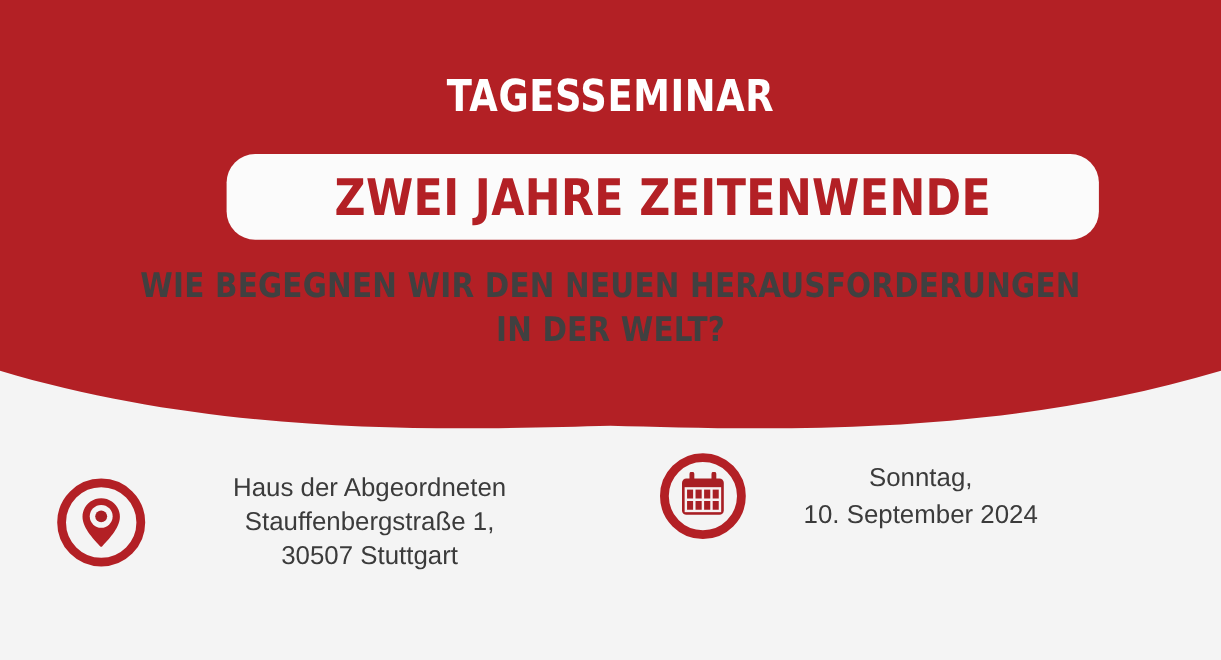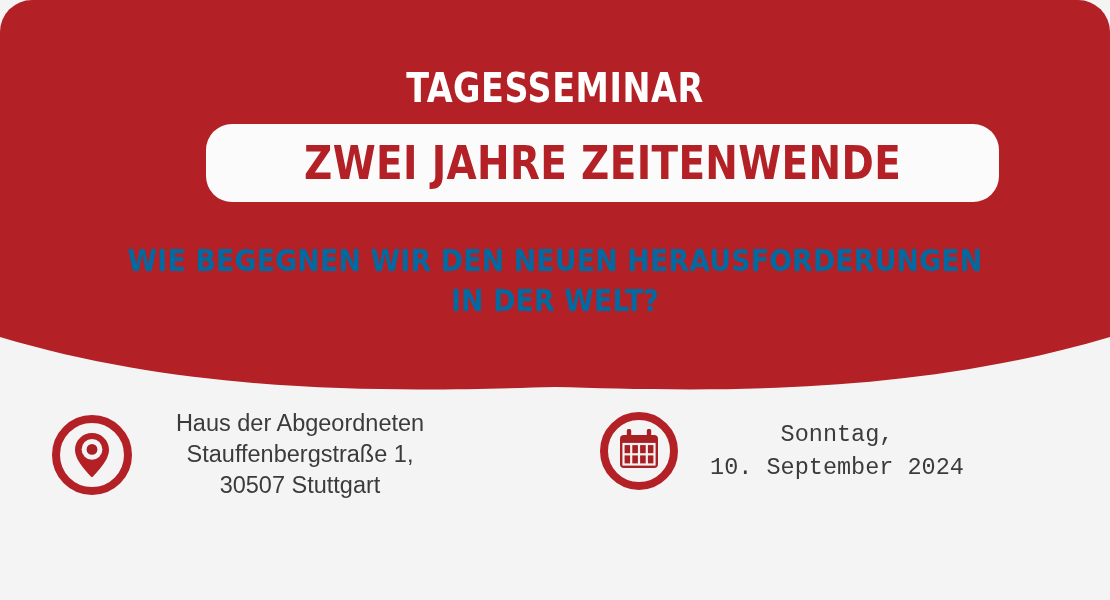--- a/index.html
+++ b/index.html
@@ -13,21 +13,20 @@
     font-family: "Liberation Sans", sans-serif;
     background: #f4f4f4;
   }
 
   #poster {
     position: relative;
     width: 1110px;
     height: 600px;
     background: #f4f4f4;
     overflow: hidden;
-    border-radius: 32px;
   }
 
   
   .banner-shape {
     position: absolute;
     left: 0;
     top: 0;
     width: 1110px;
     height: 400px;
   }
@@ -61,21 +60,21 @@
     letter-spacing: 0.6px;
     line-height: 44px;
     white-space: nowrap;
     transform: scaleX(0.93);
     transform-origin: center top;
   }
 
   .headline-pill {
     position: absolute;
     left: 206px;
-    top: 124px;
+    top: 140px;
     width: 793px;
     height: 78px;
     background: #fbfbfb;
     border-radius: 26px;
     box-sizing: border-box;
     display: flex;
     align-items: center;
     justify-content: center;
   }
   .headline-pill .headline-text {
@@ -88,21 +87,21 @@
     white-space: nowrap;
     transform: scaleX(0.94);
   }
 
   .subhead {
     position: absolute;
     left: 0;
     top: 240px;
     width: 1110px;
     text-align: center;
-    color: #0369a1;
+    color: #404040;
     font-family: "DejaVu Sans Condensed", "Liberation Sans Narrow", "Liberation Sans", sans-serif;
     font-weight: bold;
     font-size: 31px;
     line-height: 40px;
     letter-spacing: 0.2px;
   }
   .subhead .sub-line {
     display: block;
     white-space: nowrap;
     transform: scaleX(0.96);
@@ -116,21 +115,21 @@
     width: 1110px;
     height: 200px;
     z-index: 4;
   }
 
   .info-item {
     position: absolute;
     display: flex;
     align-items: center;
   }
-  .info-item.venue { left: 52px;  top: 8px; }
+  .info-item.venue { left: 52px;  top: 28px; gap: 36px; }
   .info-item.date  { left: 600px; top: 12px; }
 
   .icon-badge {
     flex: 0 0 auto;
     width: 80px;
     height: 80px;
     border-radius: 50%;
     border: 8px solid #b32025;
     box-sizing: border-box;
     position: relative;
@@ -159,21 +158,20 @@
     width: 300px;
     margin-left: 18px;
     font-size: 23.5px;
     line-height: 31px;
   }
   .info-item.date .info-text {
     width: 290px;
     margin-left: 14px;
     font-size: 23.5px;
     line-height: 33px;
-    font-family: Liberation Mono, monospace;
   }
   .info-text .line { display: block; }
 </style>
 </head>
 <body>
 
 <div id="poster">
 
   <div class="banner-shape">
     <svg viewBox="0 0 1110 400" preserveAspectRatio="none" aria-hidden="true">

